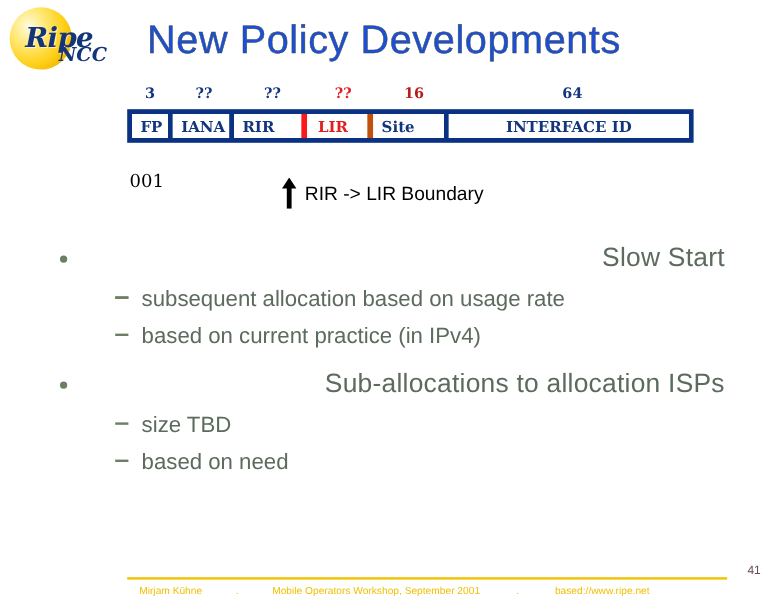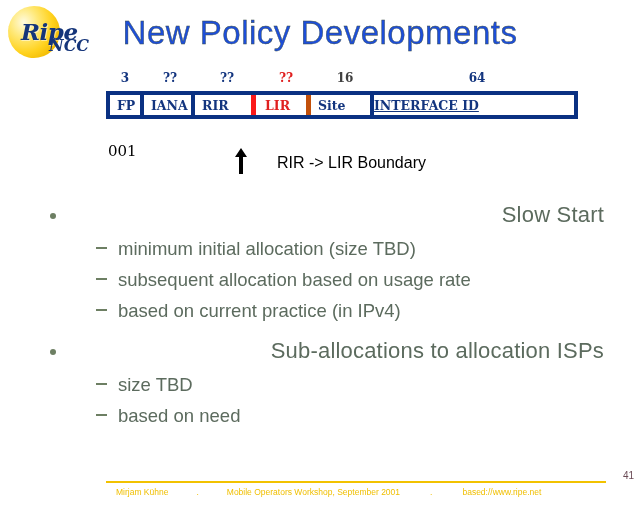--- a/index.html
+++ b/index.html
@@ -142,21 +142,20 @@
     font-family: "DejaVu Serif", serif;
     font-size: 15px;
     color: #000000;
   }
   #boundary-note {
     position: absolute;
     left: 234px;
     top: 152px;
     display: flex;
     align-items: center;
-    gap: 23px;
   }
   #boundary-note .arrow-up {
     display: block;
     width: 14px;
     height: 26px;
     margin-right: 6px;
     margin-top: -4px;
   }
   #boundary-note .note-text {
     font-family: "Liberation Sans", sans-serif;
@@ -253,21 +252,21 @@
 
 <div id="title">New Policy Developments</div>
 
 <div id="diagram">
 
   <div class="labels">
     <span class="lbl" style="left:0px;   width:38px;  color:#13357f;">3</span>
     <span class="lbl" style="left:38px;  width:52px;  color:#13357f;">??</span>
     <span class="lbl" style="left:90px;  width:62px;  color:#13357f;">??</span>
     <span class="lbl" style="left:152px; width:56px;  color:#e02020;">??</span>
-    <span class="lbl" style="left:208px; width:62px;  color:#404040;">16</span>
+    <span class="lbl" style="left:208px; width:62px;  color:#b91c1c;">16</span>
     <span class="lbl" style="left:270px; width:202px; color:#13357f;">64</span>
   </div>
 
   <div id="bitbar">
     <div class="cell sep-right" style="flex:0 0 34px;">
       <span>FP</span>
     </div>
     <div class="cell sep-right" style="flex:0 0 51px;">
       <span>IANA</span>
     </div>
@@ -275,21 +274,21 @@
       <span>RIR</span>
     </div>
     <div class="divider-red"></div>
     <div class="cell lir" style="flex:0 0 50px;">
       <span>LIR</span>
     </div>
     <div class="divider-orange"></div>
     <div class="cell sep-right" style="flex:0 0 63px;">
       <span>Site</span>
     </div>
-    <div class="cell" style="flex:1 1 auto; padding-left:0;text-decoration:underline;">
+    <div class="cell" style="flex:1 1 auto; justify-content:center; padding-left:0;">
       <span>INTERFACE ID</span>
     </div>
   </div>
 </div>
 
 <div id="prefix001">001</div>
 
 <div id="boundary-note">
   <svg class="arrow-up" viewBox="0 0 14 26">
     <polygon points="7,0 13,9 9,9 9,26 5,26 5,9 1,9" fill="#000000"></polygon>
@@ -299,21 +298,20 @@
 
 <div id="body-list">
 
   <div class="l1">
     <span class="b1"></span>
     <span>Slow Start</span>
   </div>
 
   <div class="l2">
     <span class="b2"></span>
-    <span>minimum initial allocation (size TBD)</span>
   </div>
 
   <div class="l2">
     <span class="b2"></span>
     <span>subsequent allocation based on usage rate</span>
   </div>
 
   <div class="l2" style="margin-bottom:12px;">
     <span class="b2"></span>
     <span>based on current practice (in IPv4)</span>

